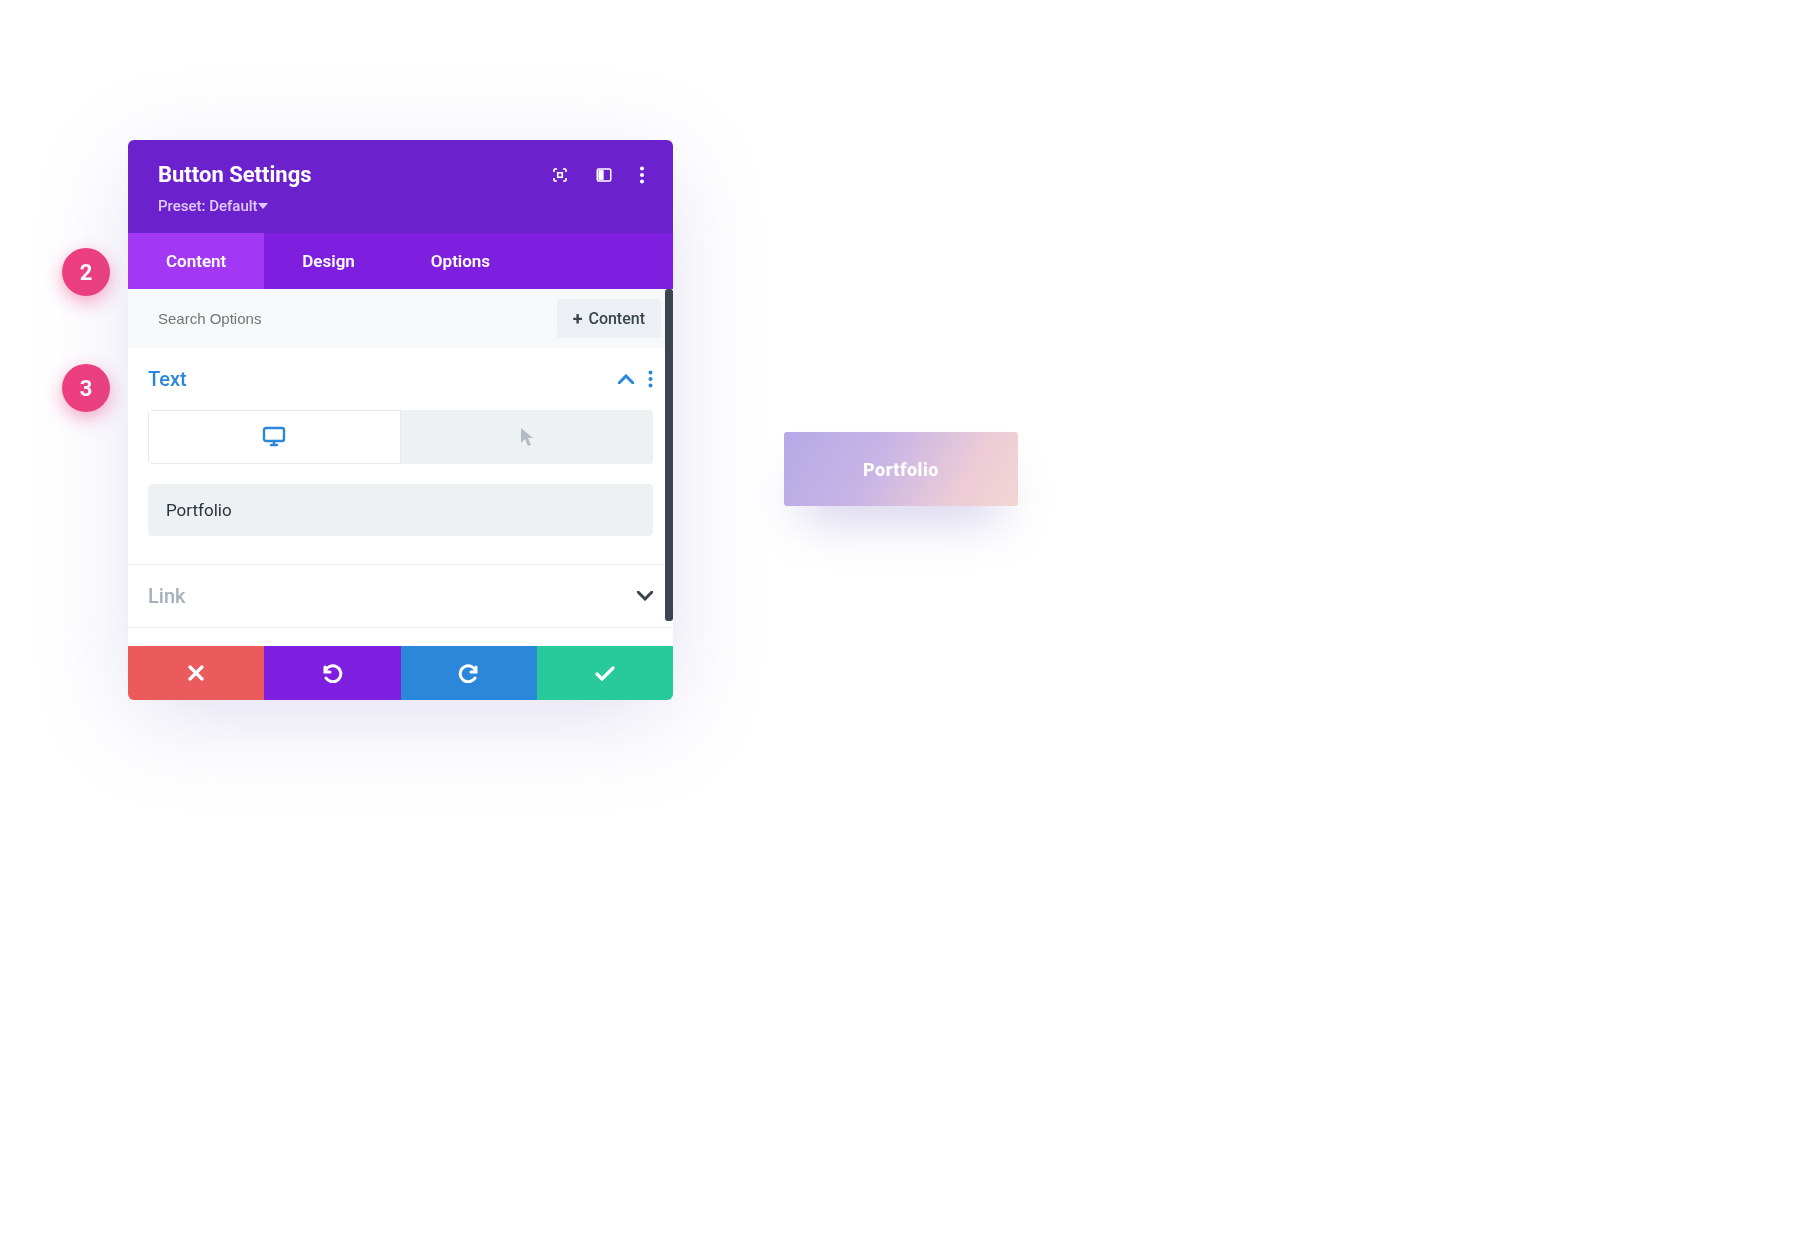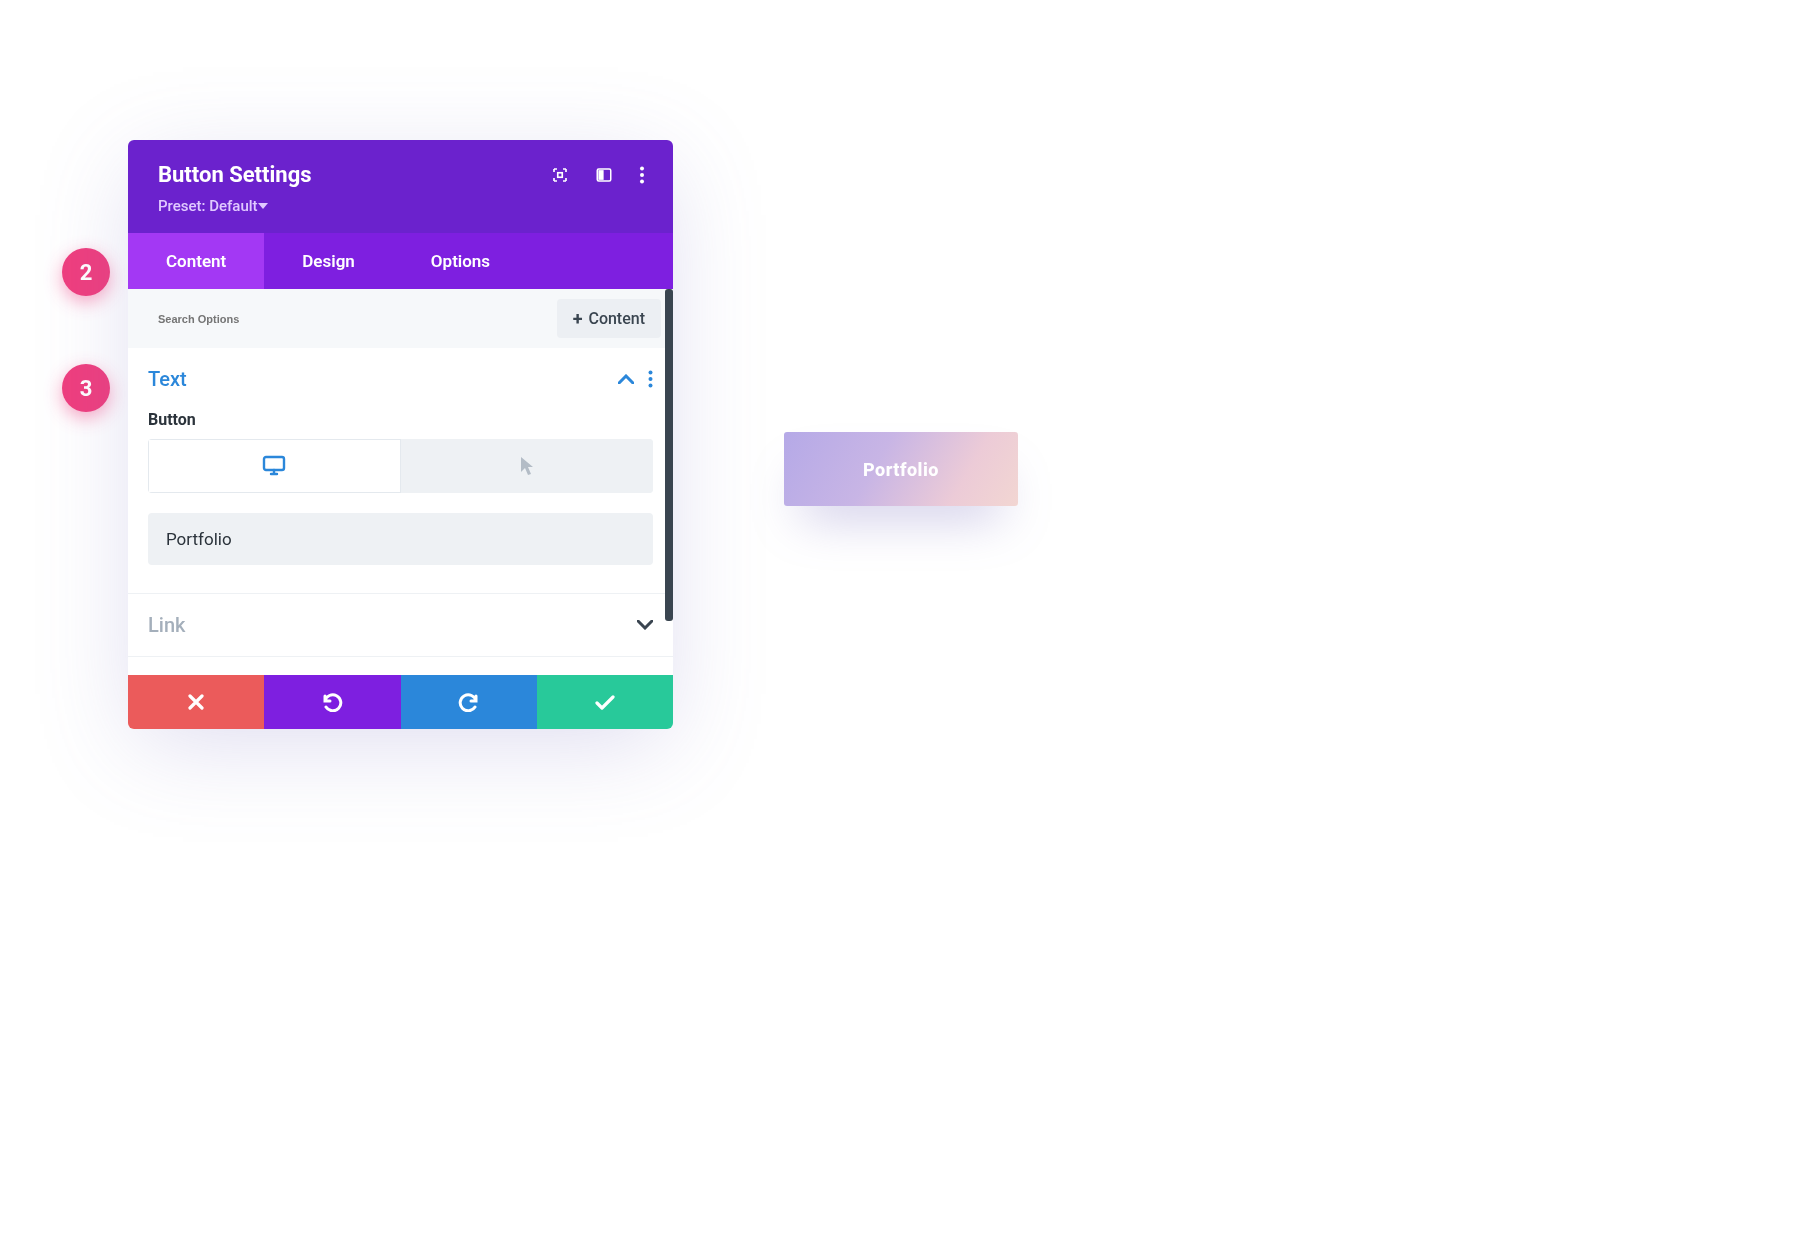--- a/index.html
+++ b/index.html
@@ -78,25 +78,24 @@
   .search-row {
     display: flex;
     align-items: center;
     justify-content: space-between;
     padding: 10px 12px 10px 30px;
     background: #f6f8fa;
   }
   .search-input {
     border: none;
     background: transparent;
-    font-size: 11px;
+    font-size: 15px;
     color: #8a94a0;
     outline: none;
     flex: 1;
-    font-weight: bold;
   }
   .filter-btn {
     display: inline-flex;
     align-items: center;
     gap: 6px;
     background: #eceff3;
     color: #3a4550;
     padding: 10px 16px;
     border-radius: 4px;
     font-size: 16px;
@@ -283,21 +282,20 @@
                 <path d="M1 9l7-7 7 7" fill="none" stroke="#2b87da" stroke-width="3" stroke-linecap="round"></path>
               </svg>
             <svg width="5" height="18" viewBox="0 0 5 18" fill="#2b87da">
                 <circle cx="2.5" cy="2.5" r="2"></circle>
                 <circle cx="2.5" cy="9" r="2"></circle>
                 <circle cx="2.5" cy="15.5" r="2"></circle>
               </svg>
           </div>
         </div>
 
-        <div class="field-label">Button</div>
 
         <div class="toggle-pair">
           <div class="half active">
             <svg width="24" height="22" viewBox="0 0 24 22">
               <rect x="2" y="2" width="20" height="13" rx="2" fill="none" stroke="#2b87da" stroke-width="2.4"></rect>
               <path d="M9 19h6M12 15v4" stroke="#2b87da" stroke-width="2.4" stroke-linecap="round"></path>
             </svg>
           </div>
           <div class="half inactive">
             <svg width="16" height="22" viewBox="0 0 16 22">

